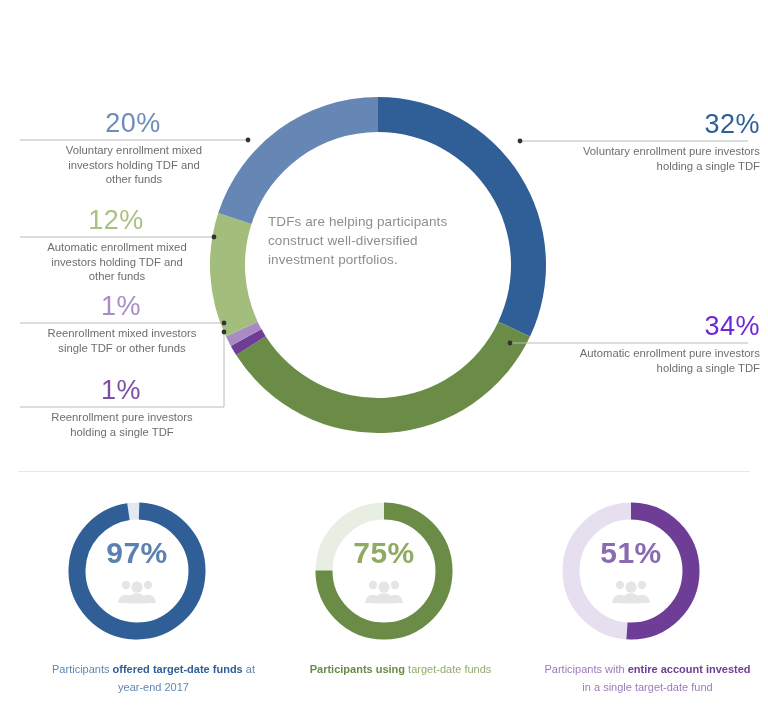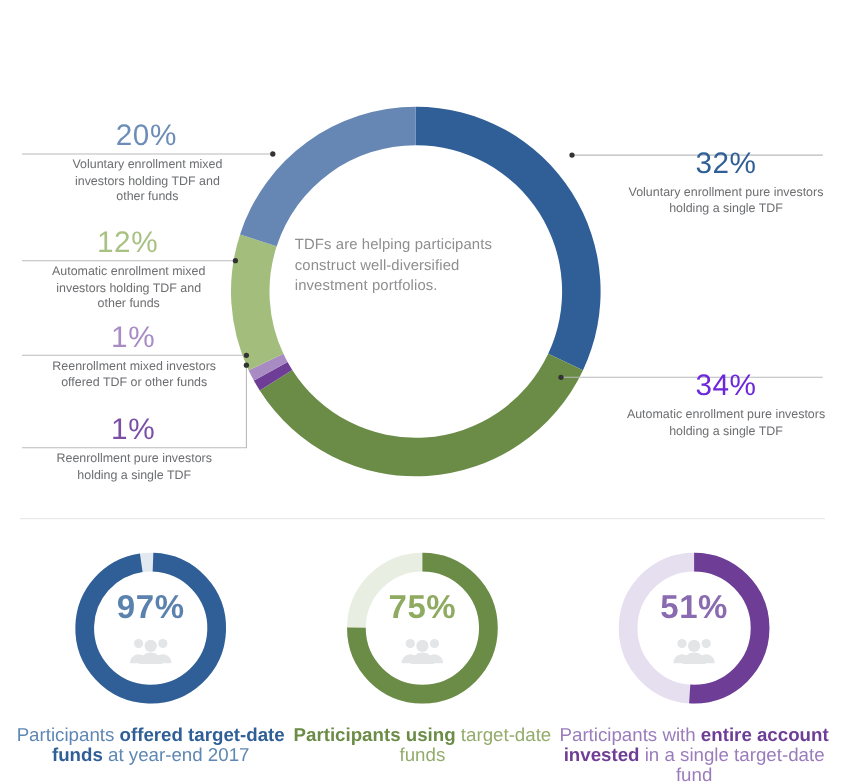--- a/index.html
+++ b/index.html
@@ -53,22 +53,21 @@
     font-size: 11.3px;
     line-height: 14.5px;
     color: #6d6e71;
     padding-top: 5px;
   }
   .callout.left {
     text-align: center;
   }
   .callout.left .pct { padding-right: 2px; }
   .callout.right {
-    text-align: center;
-    margin-top: 24px;
+    text-align: right;
   }
 
   .blue-dark  { color: #2f5f96; }
   .blue-mid   { color: #6d8db8; }
   .green-lt   { color: #a9c183; }
   .green-dk   { color: #6d28d9; }
   .purple-lt  { color: #a98cc6; }
   .purple-dk  { color: #7c4fa6; }
 
   
@@ -106,22 +105,23 @@
   }
   .stat .people {
     position: absolute;
     left: 55px;
     top: 82px;
     width: 40px;
     height: 26px;
   }
   .stat .caption {
     margin-top: 14px;
-    font-size: 17px;
+    font-size: 11px;
     line-height: 18px;
+    margin-left: 33px;
   }
   .stat .caption b { font-weight: bold; }
 
   #stat-1 { left: 12px; }
   #stat-2 { left: 259px; }
   #stat-3 { left: 506px; }
 
   #stat-1 .caption { color: #5f87b3; }
   #stat-1 .caption b { color: #2f5f96; }
   #stat-1 .ring-val { color: #5b82ae; }
@@ -202,21 +202,21 @@
       <div>Automatic enrollment mixed</div>
       <div>investors holding TDF and</div>
       <div>other funds</div>
     </div>
   </div>
 
   <div class="callout left" id="c-1a" style="left:20px; top:291px; width:204px;">
     <div class="pct purple-lt">1%</div>
     <div class="desc">
       <div>Reenrollment mixed investors</div>
-      <div>offered TDF or other funds</div>
+      <div>single TDF or other funds</div>
     </div>
   </div>
 
   <div class="callout left" id="c-1b" style="left:20px; top:375px; width:204px;">
     <div class="pct purple-dk">1%</div>
     <div class="desc">
       <div>Reenrollment pure investors</div>
       <div>holding a single TDF</div>
     </div>
   </div>

